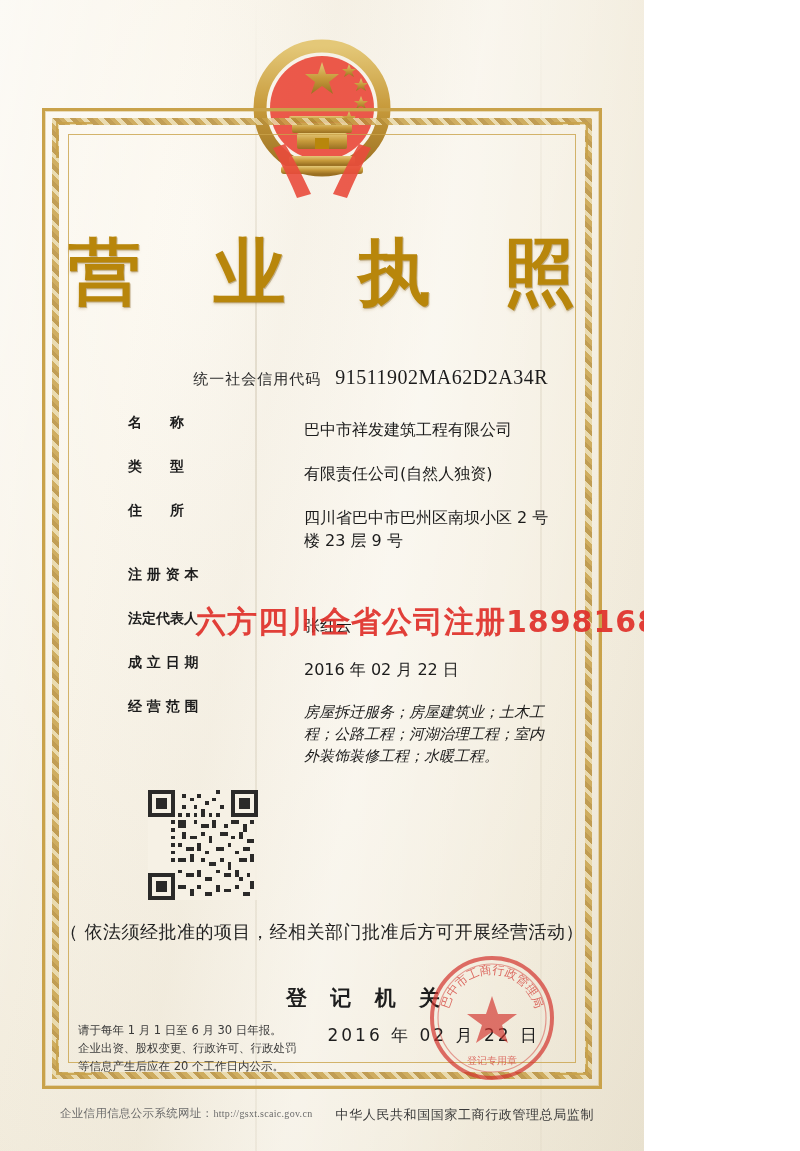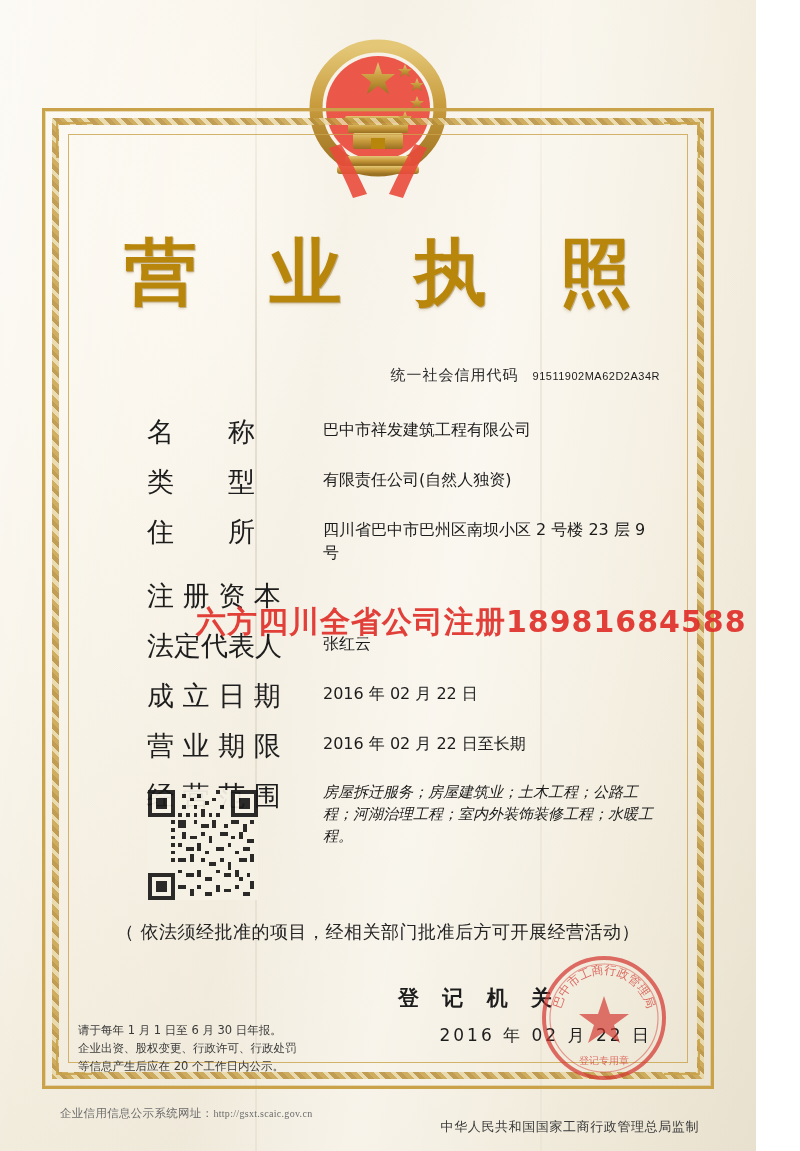--- a/index.html
+++ b/index.html
@@ -9,21 +9,21 @@
   }
   body {
     width: 800px;
     height: 1151px;
     overflow: hidden;
     font-family: "Liberation Sans", sans-serif;
   }
 
   #license {
     position: relative;
-    width: 756px;
+    width: 644px;
     height: 1151px;
     background:
       radial-gradient(ellipse at 30% 20%, #fdfaf3 0%, #f7f2e6 45%, #f2ecdd 75%, #ece5d3 100%);
     overflow: hidden;
   }
 
   
   .paper-sheen {
     position: absolute;
     inset: 0;
@@ -110,22 +110,22 @@
     gap: 14px;
     font-family: "DejaVu Sans", "Liberation Sans", sans-serif;
     justify-content: space-between;
   }
   .credit-label {
     font-size: 15px;
     color: #2b2b2b;
     letter-spacing: 1px;
   }
   .credit-value {
-    font-family: Liberation Sans, sans-serif;
-    font-size: 11px;
+    font-family: Liberation Serif, serif;
+    font-size: 20px;
     letter-spacing: 0.5px;
     color: #1c1c1c;
   }
 
   
   .fields {
     position: absolute;
     top: 414px;
     left: 128px;
     right: 90px;
@@ -133,26 +133,25 @@
   .field-row {
     display: flex;
     align-items: flex-start;
     margin-bottom: 14px;
     min-height: 30px;
   }
   .field-label {
     width: 176px;
     flex: none;
     font-family: "DejaVu Sans", "Liberation Sans", sans-serif;
-    font-size: 27px;
-    font-weight: normal;
+    font-size: 14px;
+    font-weight: bold;
     color: #1d1d1d;
     display: flex;
     justify-content: space-between;
-    margin-left: 19px;
   }
   .field-value {
     font-family: "DejaVu Sans", "Liberation Sans", sans-serif;
     font-size: 16px;
     color: #1b1b1b;
     line-height: 1.45;
     padding-top: 4px;
   }
   .field-value.small { font-size: 15px; }
   .row-capital .field-value { color: rgba(30,30,30,0.35); }
@@ -244,27 +243,26 @@
     font-size: 11.5px;
     color: #6b6b6b;
     letter-spacing: 0.3px;
   }
   .site-url .url {
     font-family: Liberation Serif, serif;
     font-size: 10px;
   }
   .issuer {
     position: absolute;
-    right: 57px;
+    right: 50px;
     top: 1106px;
     font-family: "DejaVu Sans", "Liberation Sans", sans-serif;
     font-size: 13px;
     color: #3a3a3a;
     letter-spacing: 0.6px;
-    margin-top: 12px;
   }
 </style>
 </head>
 <body>
 
 <div id="license">
 
   <div class="paper-sheen"></div>
   <div class="crease" style="left:255px;"></div>
   <div class="crease" style="left:540px; opacity:.6;"></div>
@@ -347,24 +345,20 @@
     <div class="field-row">
       <div class="field-label">法定代表人</div>
       <div class="field-value">张红云</div>
     </div>
 
     <div class="field-row">
       <div class="field-label">成 立 日 期</div>
       <div class="field-value">2016 年 02 月 22 日</div>
     </div>
 
-    <div class="field-row">
-      <div class="field-label">营 业 期 限</div>
-      <div class="field-value">2016 年 02 月 22 日至长期</div>
-    </div>
 
     <div class="field-row">
       <div class="field-label">经 营 范 围</div>
       <div class="field-value small" style="max-width:400px;font-style:italic;">房屋拆迁服务；房屋建筑业；土木工程；公路工程；河湖治理工程；室内外装饰装修工程；水暖工程。</div>
     </div>
 
   </div>
 
   <div class="promo-text">六方四川全省公司注册18981684588</div>
 

